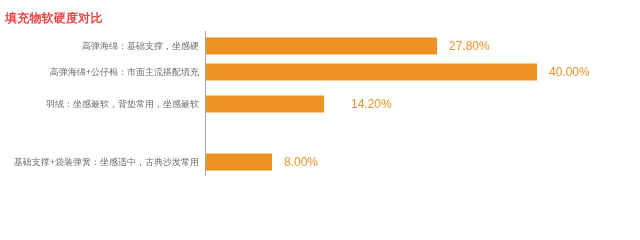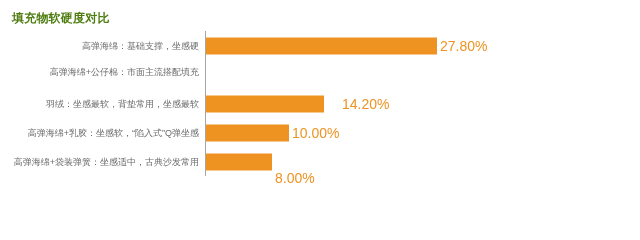--- a/index.html
+++ b/index.html
@@ -14,25 +14,25 @@
     overflow: hidden;
   }
   #chart-root {
     position: relative;
     width: 640px;
     height: 186px;
     background: #ffffff;
   }
   #chart-title {
     position: absolute;
-    left: 12px;
+    left: 5px;
     top: 10px;
     font-size: 12px;
     font-weight: bold;
-    color: #4d7c0f;
+    color: #ef4444;
     letter-spacing: 0.2px;
     white-space: nowrap;
   }
   #plot-area {
     position: absolute;
     left: 0px;
     top: 31px;
     width: 552px;
     height: 146px;
   }
@@ -69,24 +69,24 @@
     height: 17px;
   }
   .bar-fill {
     height: 17px;
     background: #ee9322;
   }
   .val-label {
     position: absolute;
     top: 50%;
     transform: translateY(-50%);
-    font-size: 14px;
+    font-size: 12px;
     color: #ee9322;
     white-space: nowrap;
-    padding-left: 3px;
+    padding-left: 12px;
   }
 </style>
 </head>
 <body>
 
 <div id="chart-root">
 
   <div id="chart-title">填充物软硬度对比</div>
 
   <div id="plot-area">
@@ -96,40 +96,37 @@
     <div class="bar-row" style="top:0px;">
       <div class="cat-label">高弹海绵：基础支撑，坐感硬</div>
       <div class="bar-track">
         <div class="bar-fill" style="width:231px;"></div>
         <div class="val-label" style="left:231px;">27.80%</div>
       </div>
     </div>
 
     <div class="bar-row" style="top:26px;">
       <div class="cat-label">高弹海绵+公仔棉：市面主流搭配填充</div>
+      <div class="bar-track">
+        <div class="bar-fill" style="width:331px;"></div>
+        <div class="val-label" style="left:331px;">40.00%</div>
+      </div>
     </div>
 
     <div class="bar-row" style="top:58px;">
       <div class="cat-label">羽绒：坐感最软，背垫常用，坐感最软</div>
       <div class="bar-track">
         <div class="bar-fill" style="width:118px;"></div>
         <div class="val-label" style="left:133px;">14.20%</div>
       </div>
     </div>
 
-    <div class="bar-row" style="top:87px;">
-      <div class="cat-label">高弹海绵+乳胶：坐感软，“陷入式”Q弹坐感</div>
-      <div class="bar-track">
-        <div class="bar-fill" style="width:83px;"></div>
-        <div class="val-label" style="left:83px;">10.00%</div>
-      </div>
-    </div>
 
     <div class="bar-row" style="top:116px;">
-      <div class="cat-label">高弹海绵+袋装弹簧：坐感适中，古典沙发常用</div>
+      <div class="cat-label">基础支撑+袋装弹簧：坐感适中，古典沙发常用</div>
       <div class="bar-track">
         <div class="bar-fill" style="width:66px;"></div>
-        <div class="val-label" style="left:66px;margin-top:16px;">8.00%</div>
+        <div class="val-label" style="left:66px;">8.00%</div>
       </div>
     </div>
 
   </div>
 </div>
 
 </body></html>

